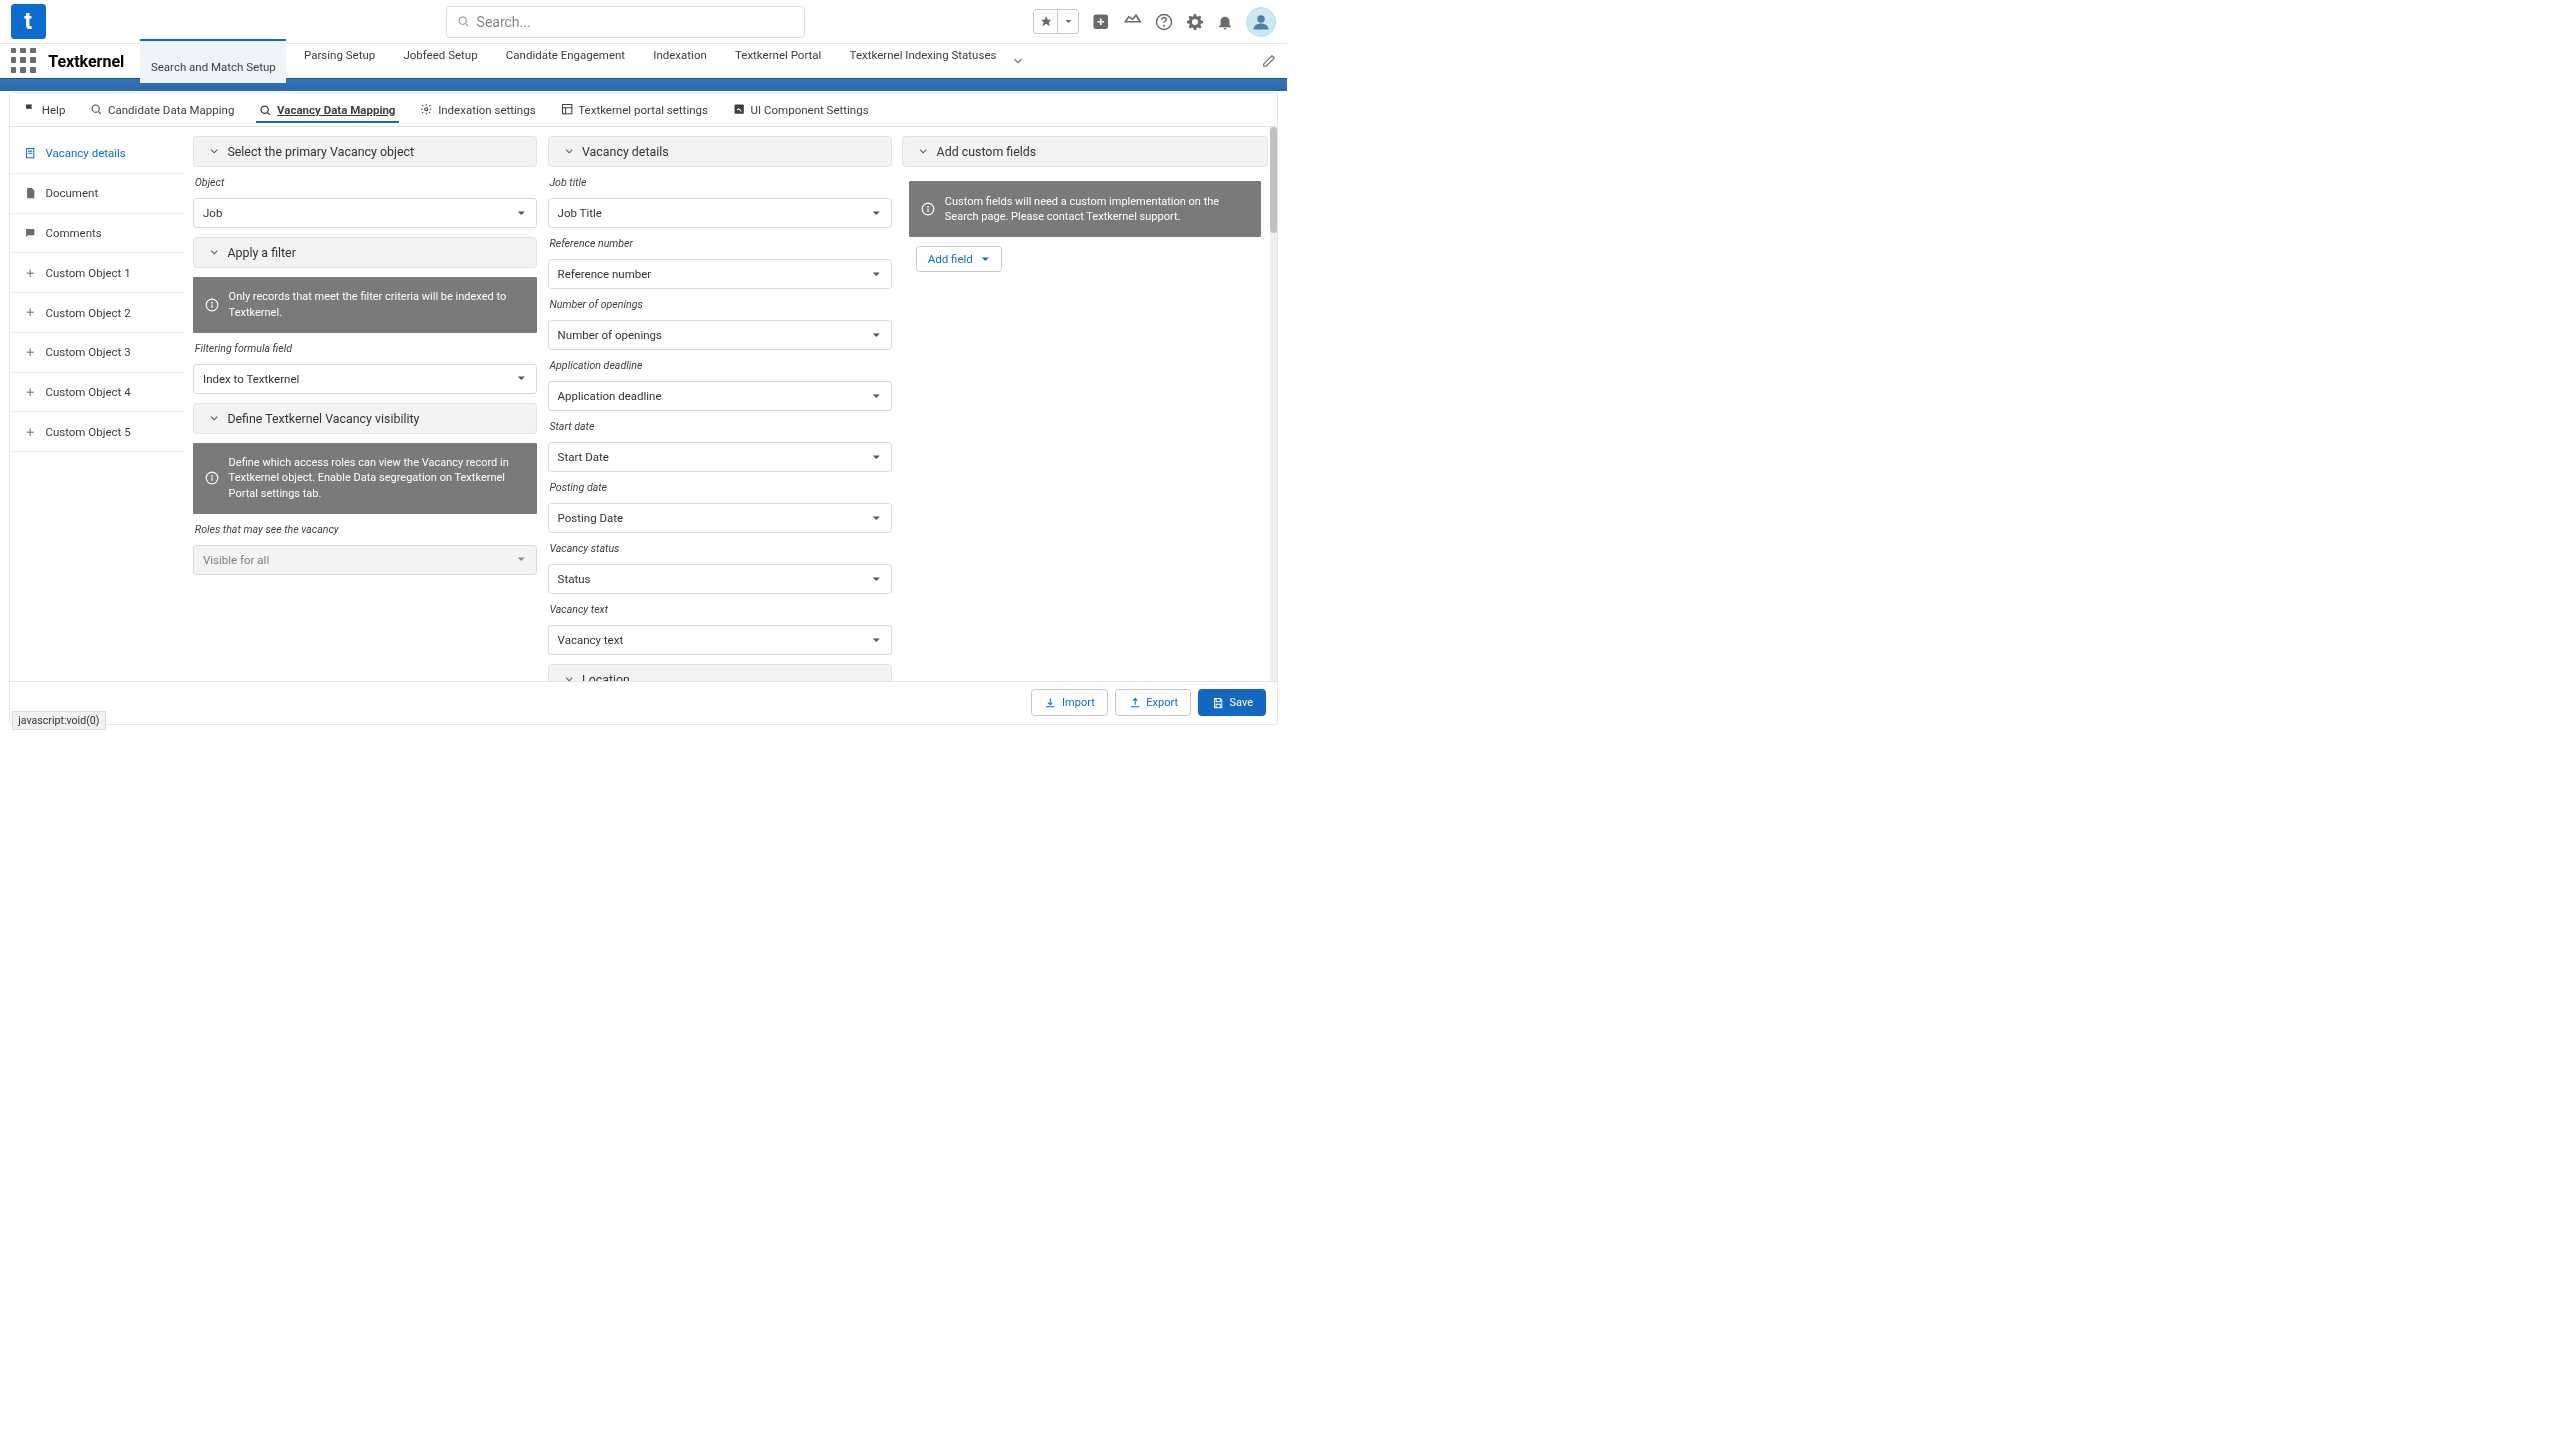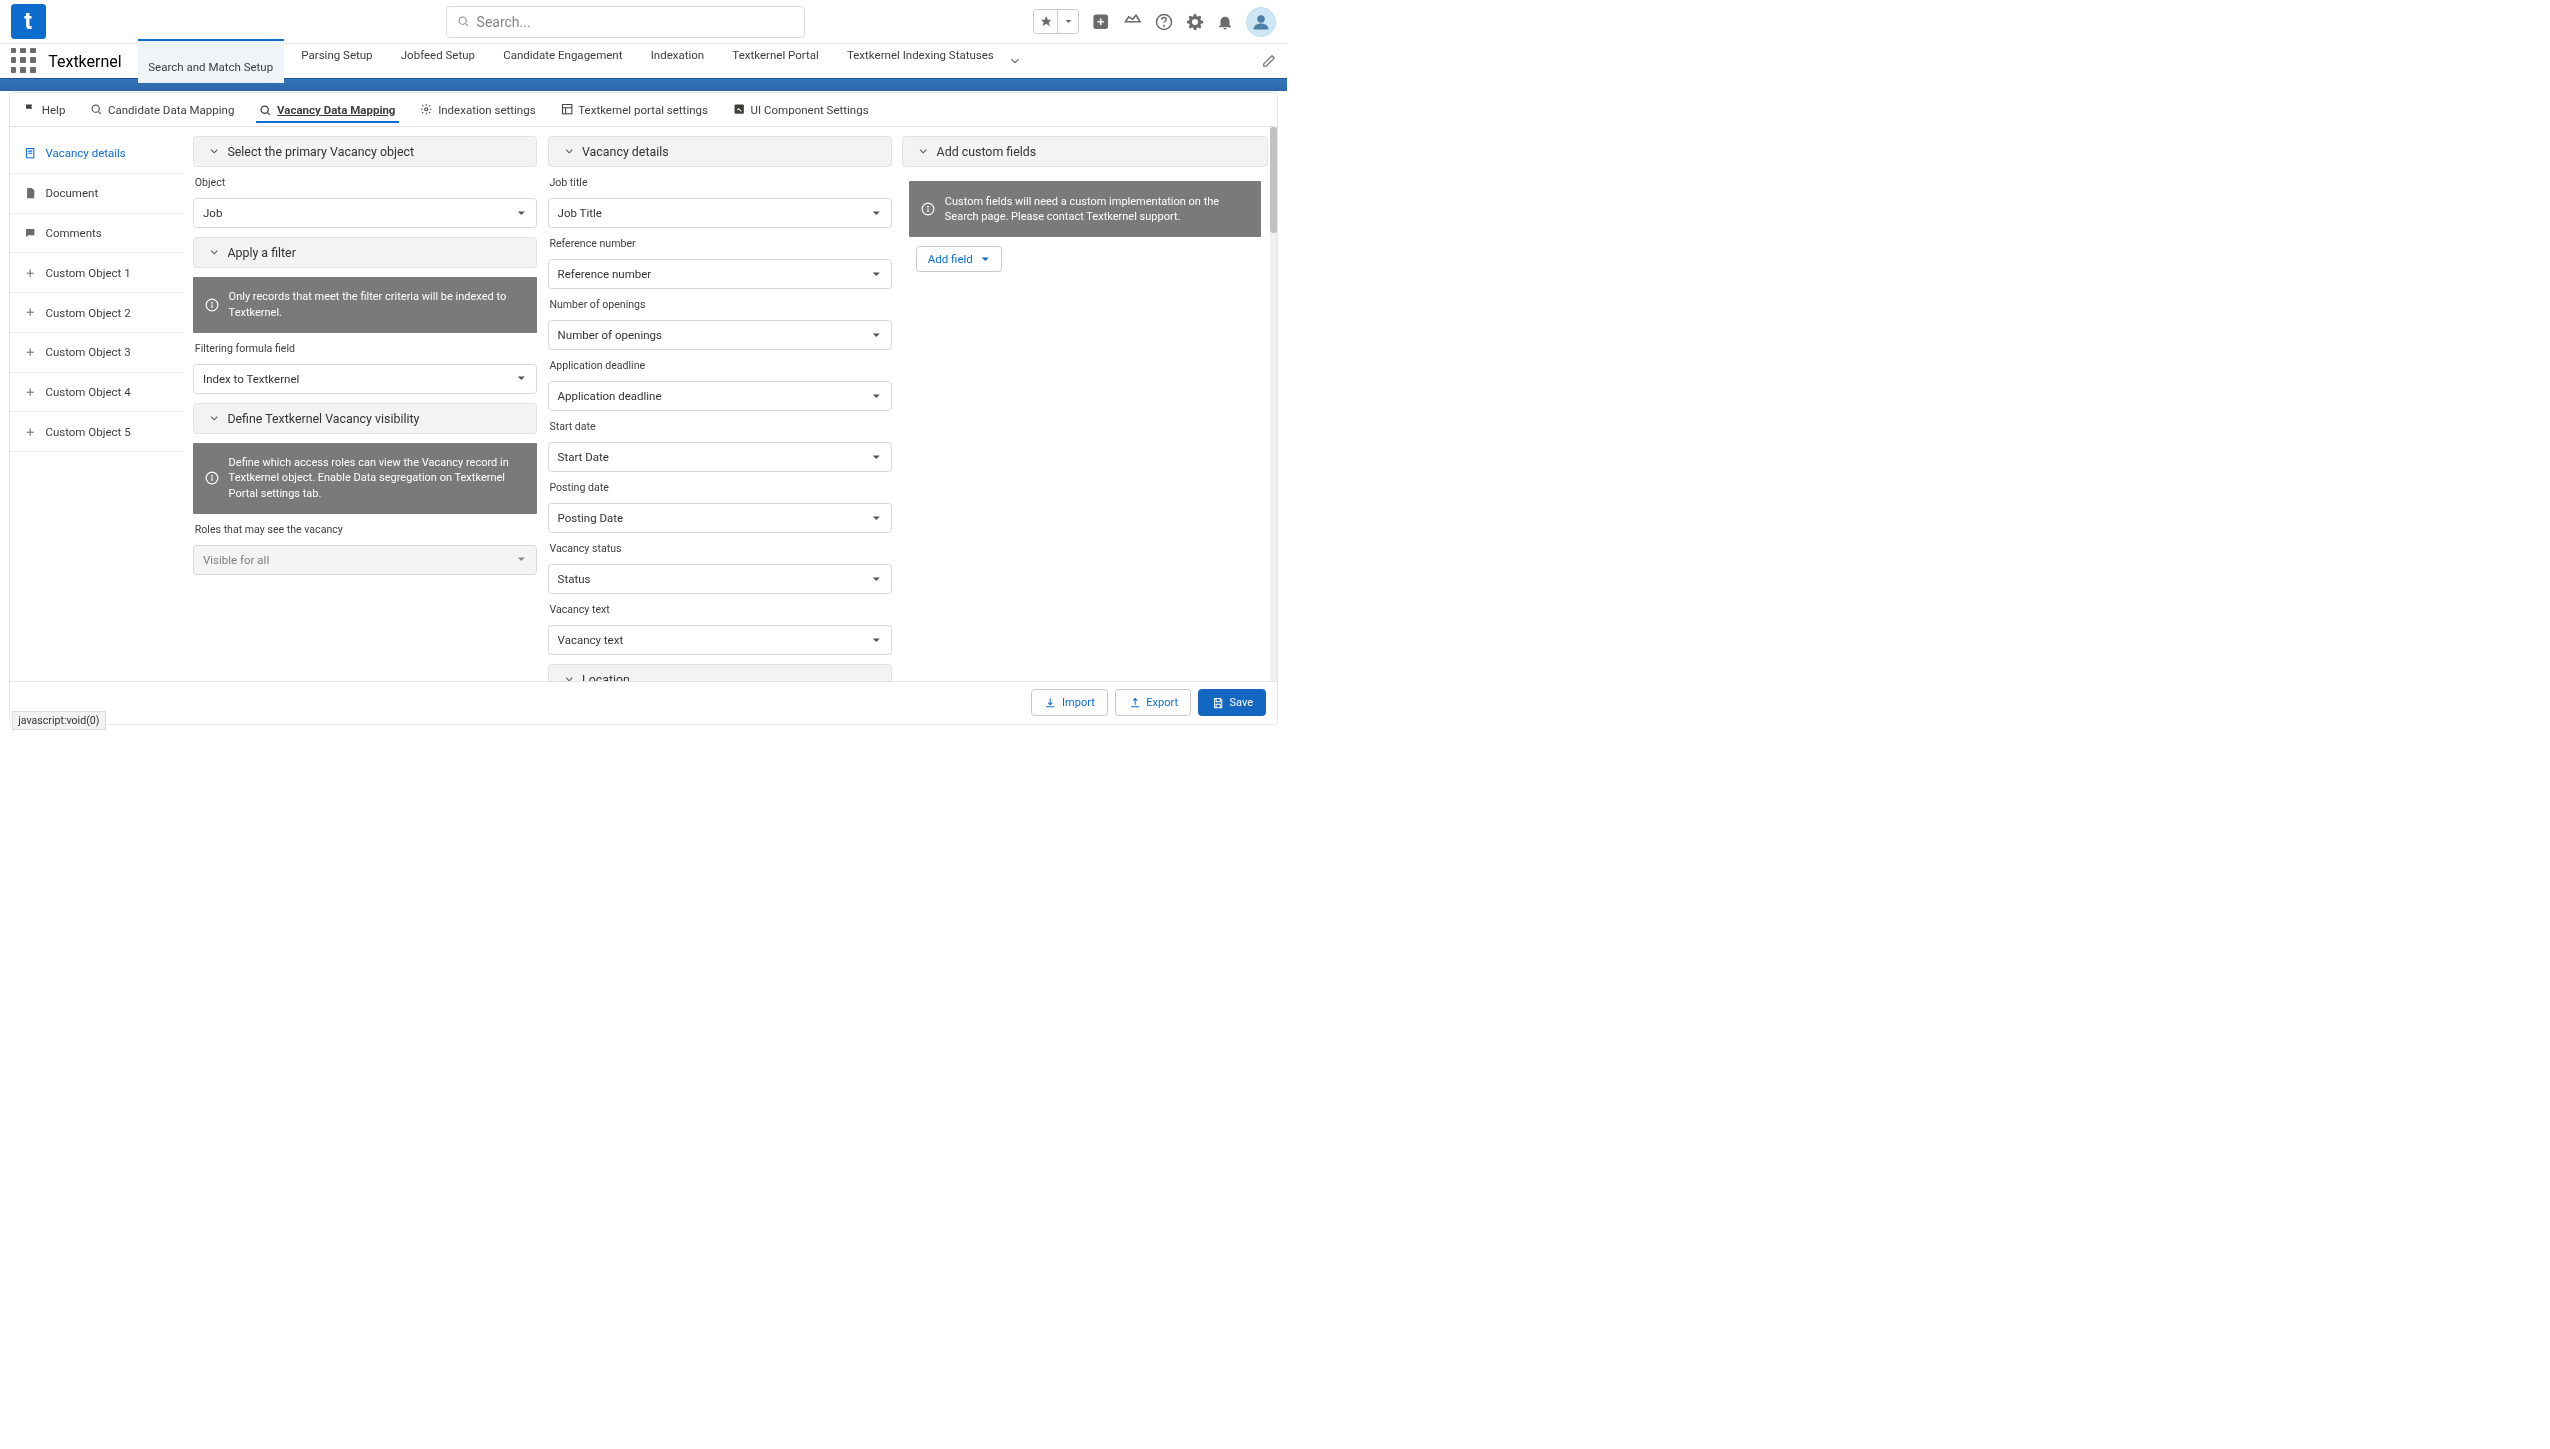--- a/index.html
+++ b/index.html
@@ -9,39 +9,39 @@
     .searchbox { flex:0 0 359px; margin-left:382px; display:flex;align-items:center;gap:7px;border:0.9px solid #dcdcdc;border-radius:3.5px;padding:7px 10.6px;color:#848484;background:#fff;}
     .searchbox svg{flex:0 0 auto;}
     .topbar-right{margin-left:auto;display:flex;align-items:center;gap:12.4px;color:#6b6b6b;}
     .favbox{display:flex;border:0.9px solid #c9c9c9;border-radius:3.5px;overflow:hidden;height:25px;}
     .favbox span{display:flex;align-items:center;justify-content:center;padding:0 5.3px;}
     .favbox span+span{border-left:0.9px solid #c9c9c9;}
     .avatar{width:30px;height:30px;border-radius:50%;border:1.8px solid #b9def0;background:#cfe6f4;display:flex;align-items:center;justify-content:center;}
     .appbar{height:35px;display:flex;align-items:center;padding:0 10.6px;gap:0;border-bottom:1.8px solid #1b5297;}
     .waffle{width:27px;height:27px;display:grid;grid-template-columns:repeat(3,1fr);gap:2.7px;margin-right:10.6px;}
     .waffle span{background:#6b6b6b;border-radius:0.9px;width:5.3px;height:5.3px;}
-    .app-name{font-size:16px;font-weight:400;margin-right:16px;}
+    .app-name{font-size:16px;font-weight:700;margin-right:16px;}
     .app-tabs{display:flex;gap:7px;}
     .app-tab{padding:9px 10.6px;font-size:11.5px;color:#3e3e3c;cursor:pointer;}
     .app-tab.active{background:#eef4f7;border-top:2.7px solid #0d6dcf;padding-top:19px;}
     .blueband{height:12.4px;background:linear-gradient(180deg,#3375b9,#2c67a9);}
     .container{position:absolute;left:9px;right:9px;top:92px;bottom:5.3px;background:#fff;border:0.9px solid #e5e5e5;border-radius:3.5px;display:flex;flex-direction:column;overflow:hidden;}
     .subtabs{height:34px;display:flex;align-items:center;gap:18px;padding:0 10.6px;border-bottom:0.9px solid #e2e2e2;}
     .subtab{display:flex;align-items:center;gap:5.3px;font-size:11.5px;color:#3e3e3c;cursor:pointer;padding:7px 3.5px;}
     .subtab.active{font-weight:700;text-decoration:underline;border-bottom:2.7px solid #0d6dcf;padding-bottom:4.4px;}
     .main-area{flex:1;display:flex;overflow:hidden;}
     .leftnav{width:174px;display:flex;flex-direction:column;padding-top:7px;}
     .lnitem{display:flex;align-items:center;gap:9px;padding:12.4px 14px;border-bottom:0.9px solid #eee;cursor:pointer;font-size:11.5px;color:#3e3e3c;}
     .lnitem.active{color:#0d6dcf;}
     .columns{flex:1;display:flex;gap:10.6px;padding:9px 9px 0 9px;overflow:hidden;}
     .col{display:flex;flex-direction:column;gap:9px;}
     .col1{width:344px;} .col2{width:344px;} .col3{flex:1;min-width:302px;}
     .section-header{display:flex;align-items:center;gap:7px;background:#f3f3f3;border:0.9px solid #e1e1e1;border-radius:3.5px;padding:7px 14px;font-size:12.4px;color:#333;}
     .chev{width:12.4px;height:12.4px;}
-    .field-label{font-size:10.6px;color:#3e3e3c;padding-left:1.8px;margin-top:0px;}
+    .field-label{font-size:10.6px;color:#3e3e3c;padding-left:1.8px;margin-top:0px;font-style:italic;}
     .select{display:flex;align-items:center;justify-content:space-between;border:0.9px solid #d9d9d9;border-radius:3.5px;padding:7px 9px;font-size:11.5px;color:#333;background:#fff;cursor:pointer;}
     .select.disabled{background:#f4f4f4;color:#7d7d7d;}
     .infobox{display:flex;gap:9px;background:#7a7a7a;color:#fff;border-radius:1px;padding:12.4px 10.6px;font-size:11px;line-height:1.4;}
     .infobox .icn{flex:0 0 16px;display:flex;align-items:center;justify-content:center;}
     .add-field-btn{display:inline-flex;align-items:center;gap:7px;border:0.9px solid #c8c8c8;border-radius:3.5px;padding:5.3px 10.6px;color:#0d6dcf;font-size:11.5px;cursor:pointer;width:fit-content;margin-left:14px;}
     .footer{height:43px;display:flex;align-items:center;justify-content:flex-end;gap:7px;padding:0 10.6px;border-top:0.9px solid #e5e5e5;background:#fff;}
     .btn{display:inline-flex;align-items:center;gap:5.3px;border:0.9px solid #c8c8c8;border-radius:3.5px;padding:6.2px 12.4px;font-size:11px;cursor:pointer;background:#fff;color:#0d6dcf;}
     .btn.primary{background:#1367c1;border-color:#1367c1;color:#fff;}
     .status-line{position:absolute;left:12px;bottom:0;background:#f2f2f2;border:0.9px solid #dcdcdc;padding:1.8px 5.3px;font-size:10.6px;color:#333;}
     .edit-pencil{margin-left:auto;color:#6b6b6b;}

